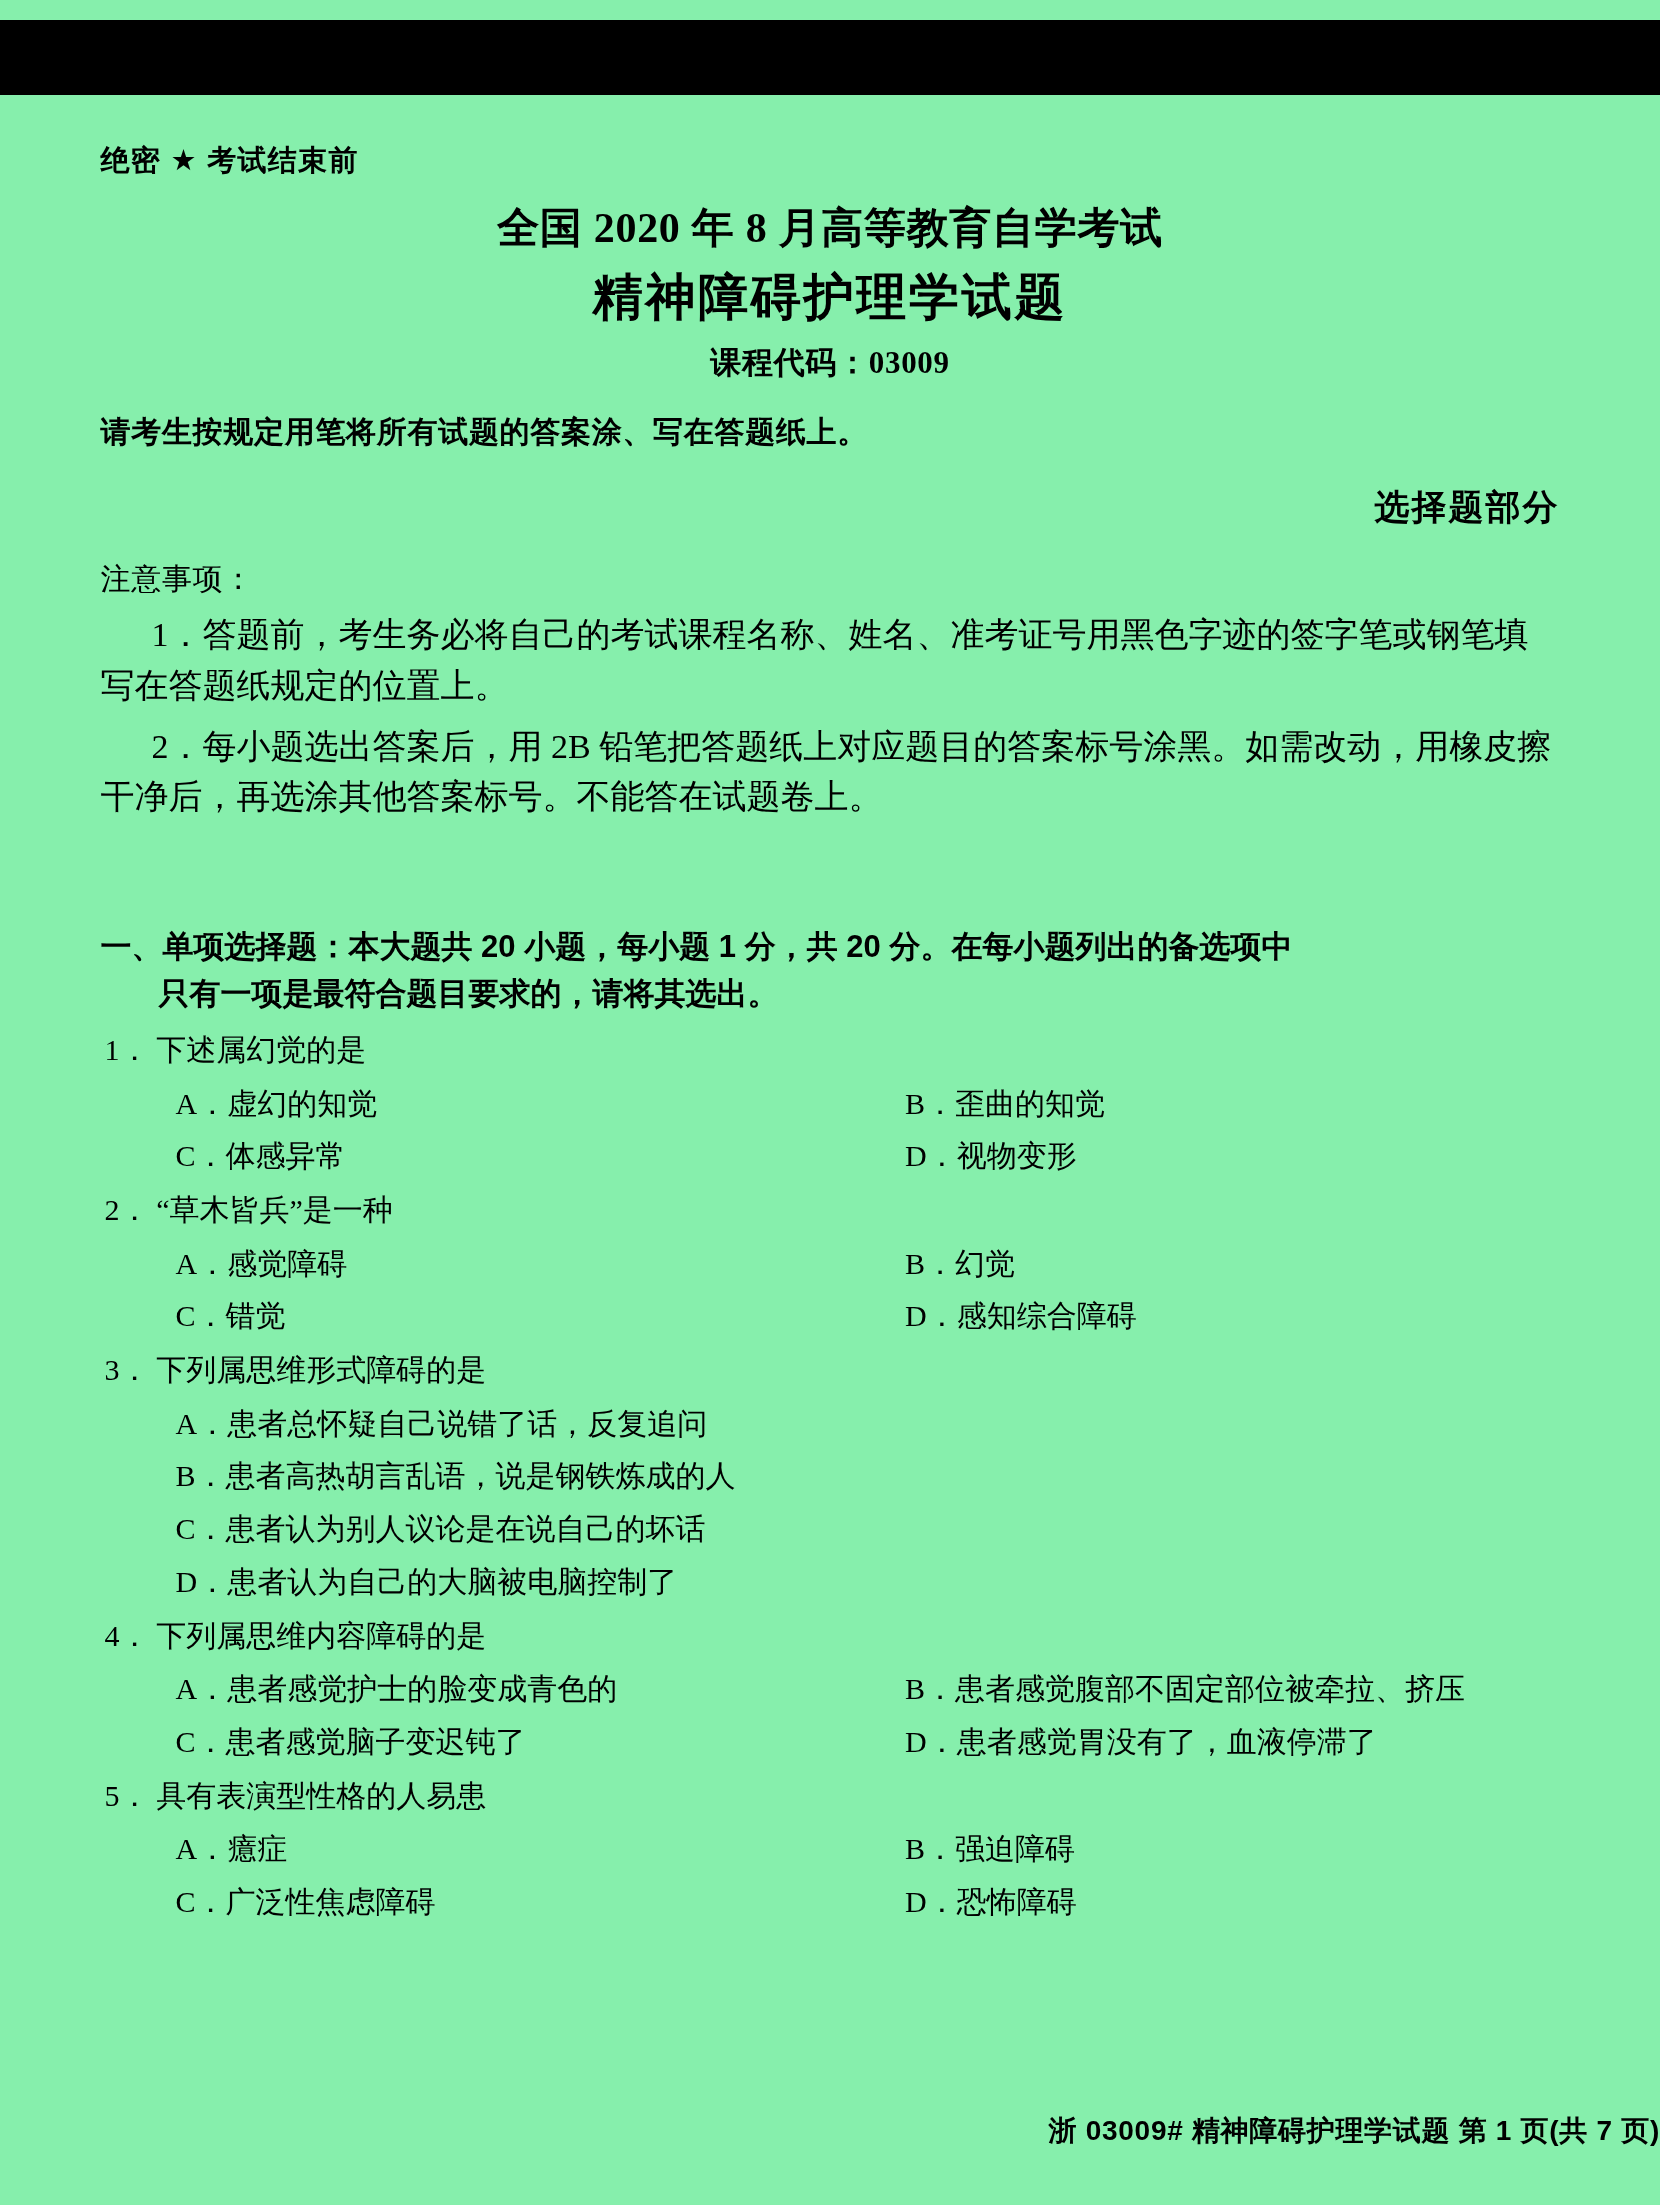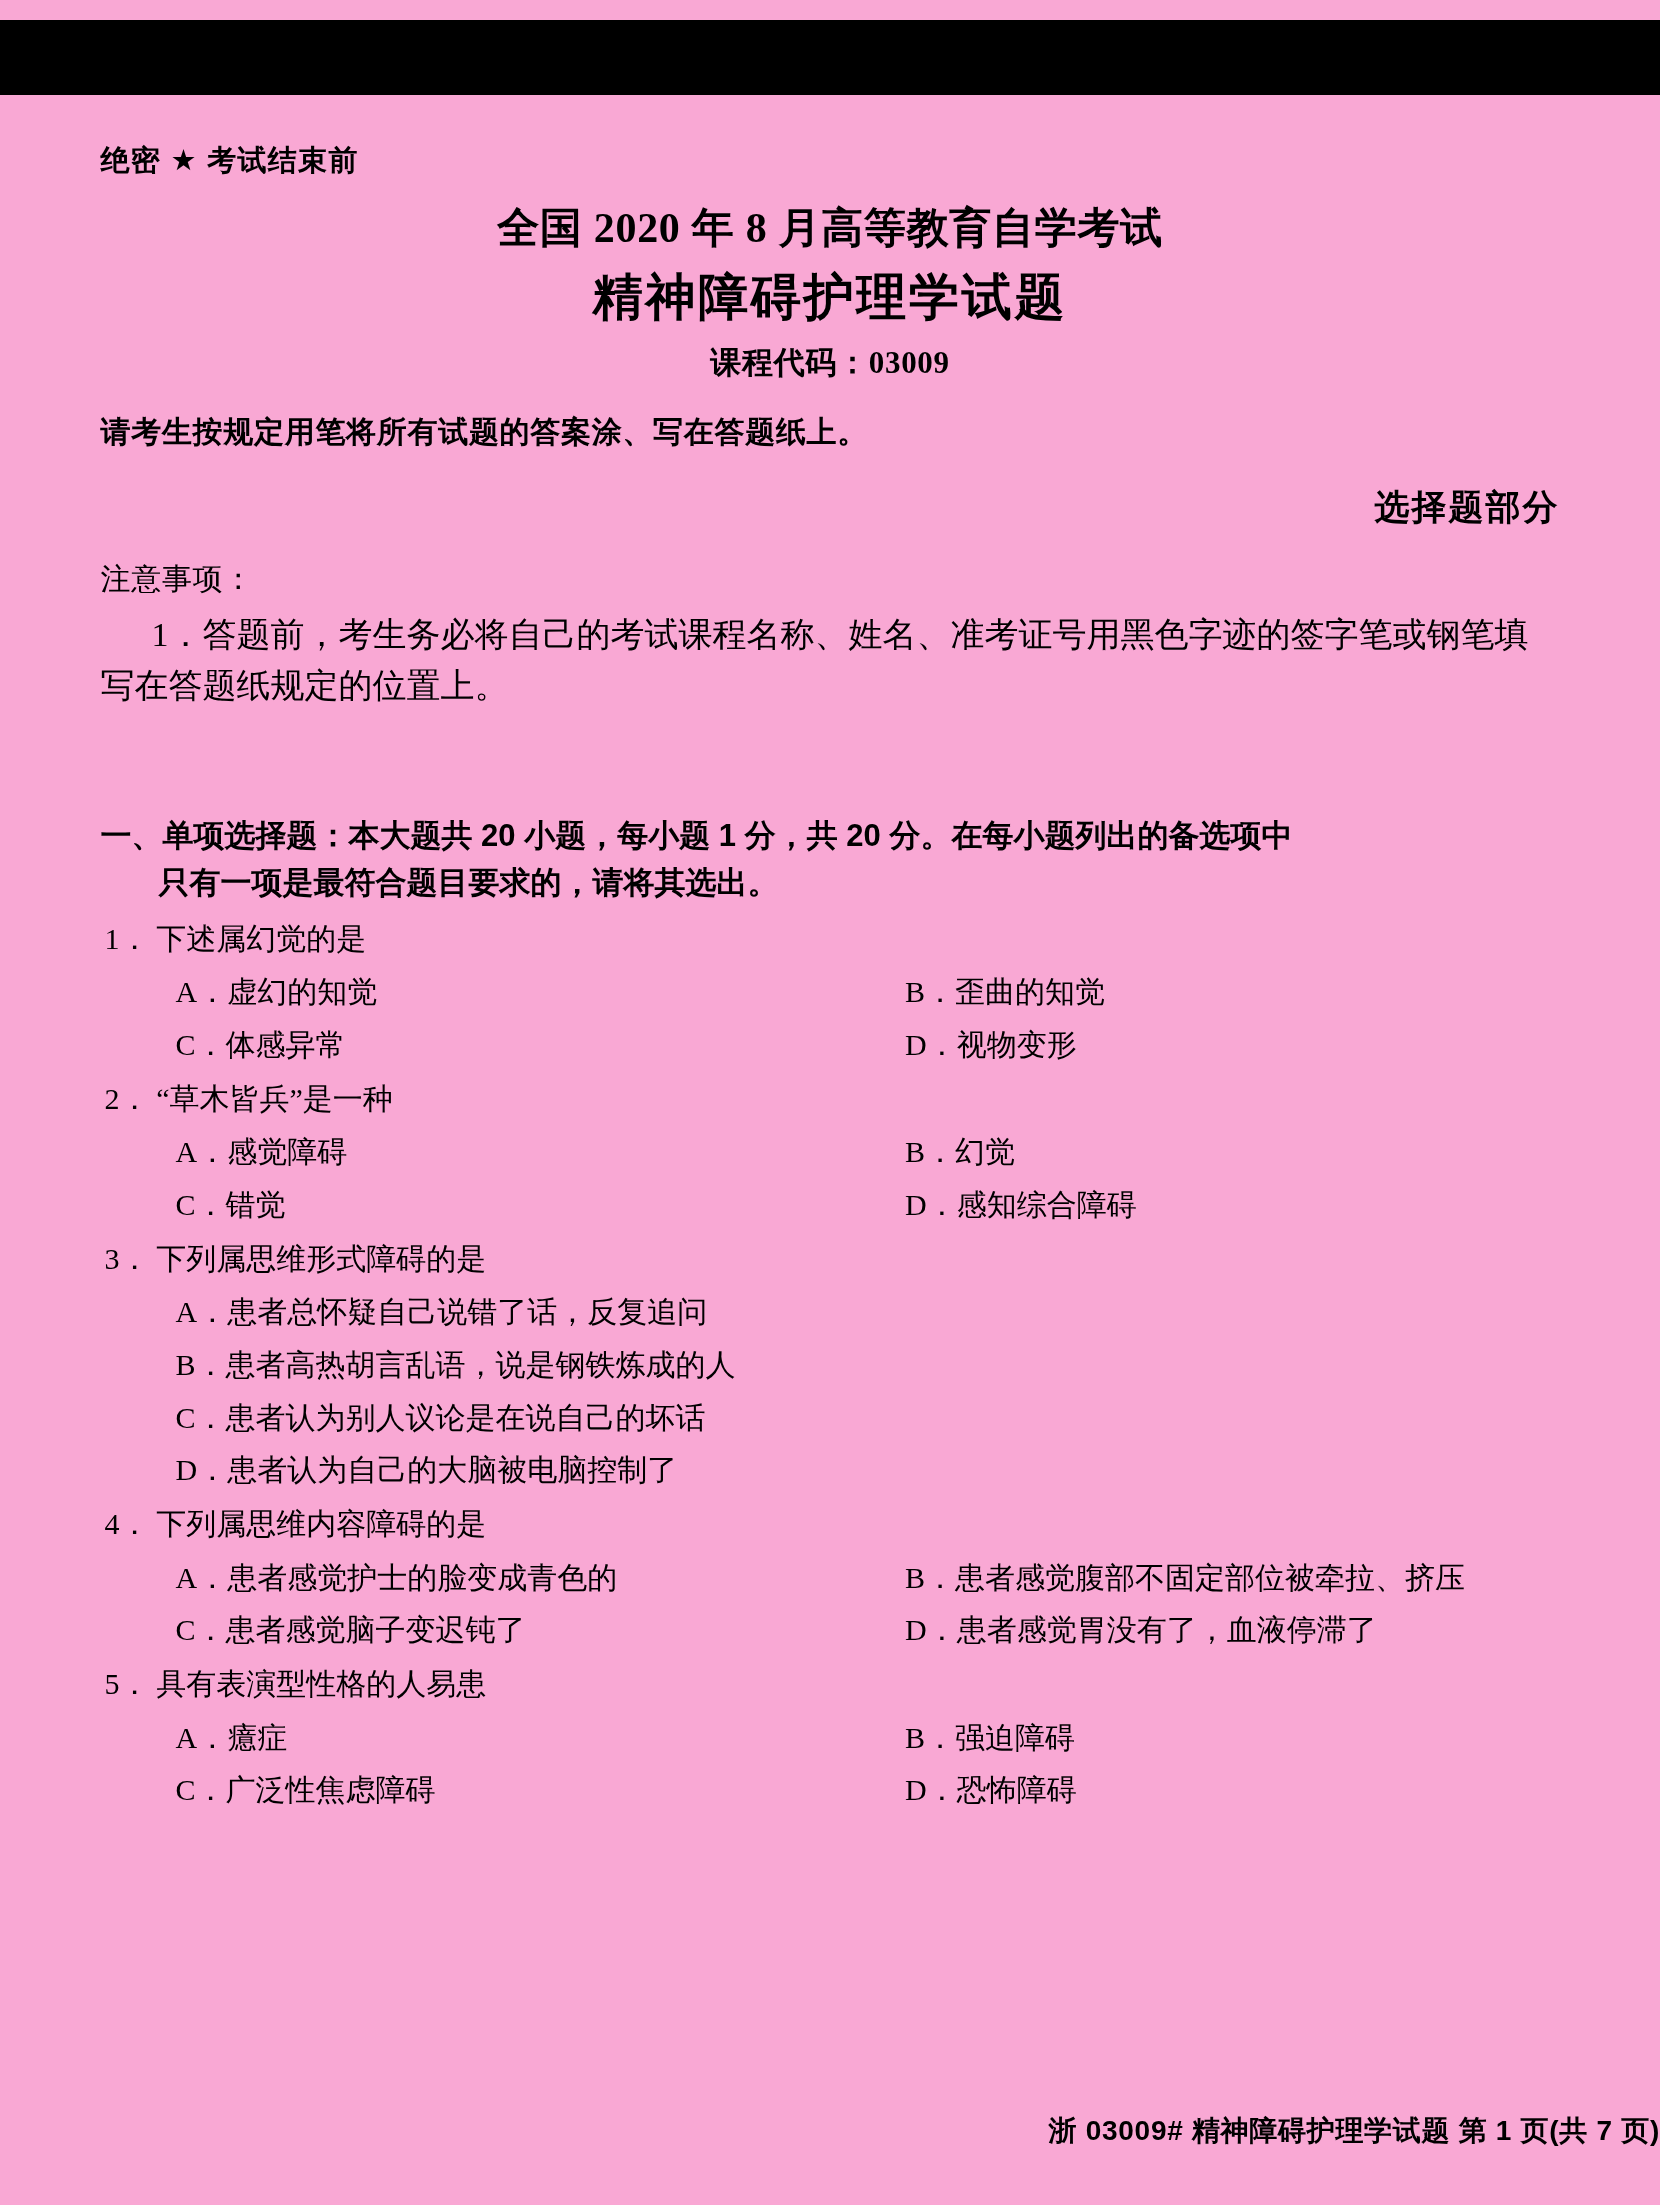--- a/index.html
+++ b/index.html
@@ -8,21 +8,21 @@
     background: #ffffff;
   }
   body {
     font-family: "Liberation Serif", "DejaVu Serif", serif;
     color: #000000;
   }
   .page {
     position: relative;
     width: 1660px;
     height: 2205px;
-    background: #f9a8d4;
+    background: #86efac;
     overflow: hidden;
     box-sizing: border-box;
   }
   
   .scan-band {
     position: absolute;
     left: 0;
     top: 20px;
     width: 1660px;
     height: 75px;
@@ -188,20 +188,21 @@
         <span>课程代码</span><span>：</span><span>03009</span>
       </div>
 
       <div class="pen-notice">请考生按规定用笔将所有试题的答案涂、写在答题纸上。</div>
 
       <div class="section-banner">选择题部分</div>
 
       <div class="notes-title">注意事项：</div>
 
       <div class="note-item">1．答题前，考生务必将自己的考试课程名称、姓名、准考证号用黑色字迹的签字笔或钢笔填写在答题纸规定的位置上。</div>
+      <div class="note-item">2．每小题选出答案后，用 2B 铅笔把答题纸上对应题目的答案标号涂黑。如需改动，用橡皮擦干净后，再选涂其他答案标号。不能答在试题卷上。</div>
 
       <div class="gap-block"></div>
 
       <div class="qsection-head">
         <span>一、单项选择题：本大题共 20 小题，每小题 1 分，共 20 分。在每小题列出的备选项中</span>
         <span class="head-l2">只有一项是最符合题目要求的，请将其选出。</span>
       </div>
 
       <div class="question">
         <div class="q-stem">

